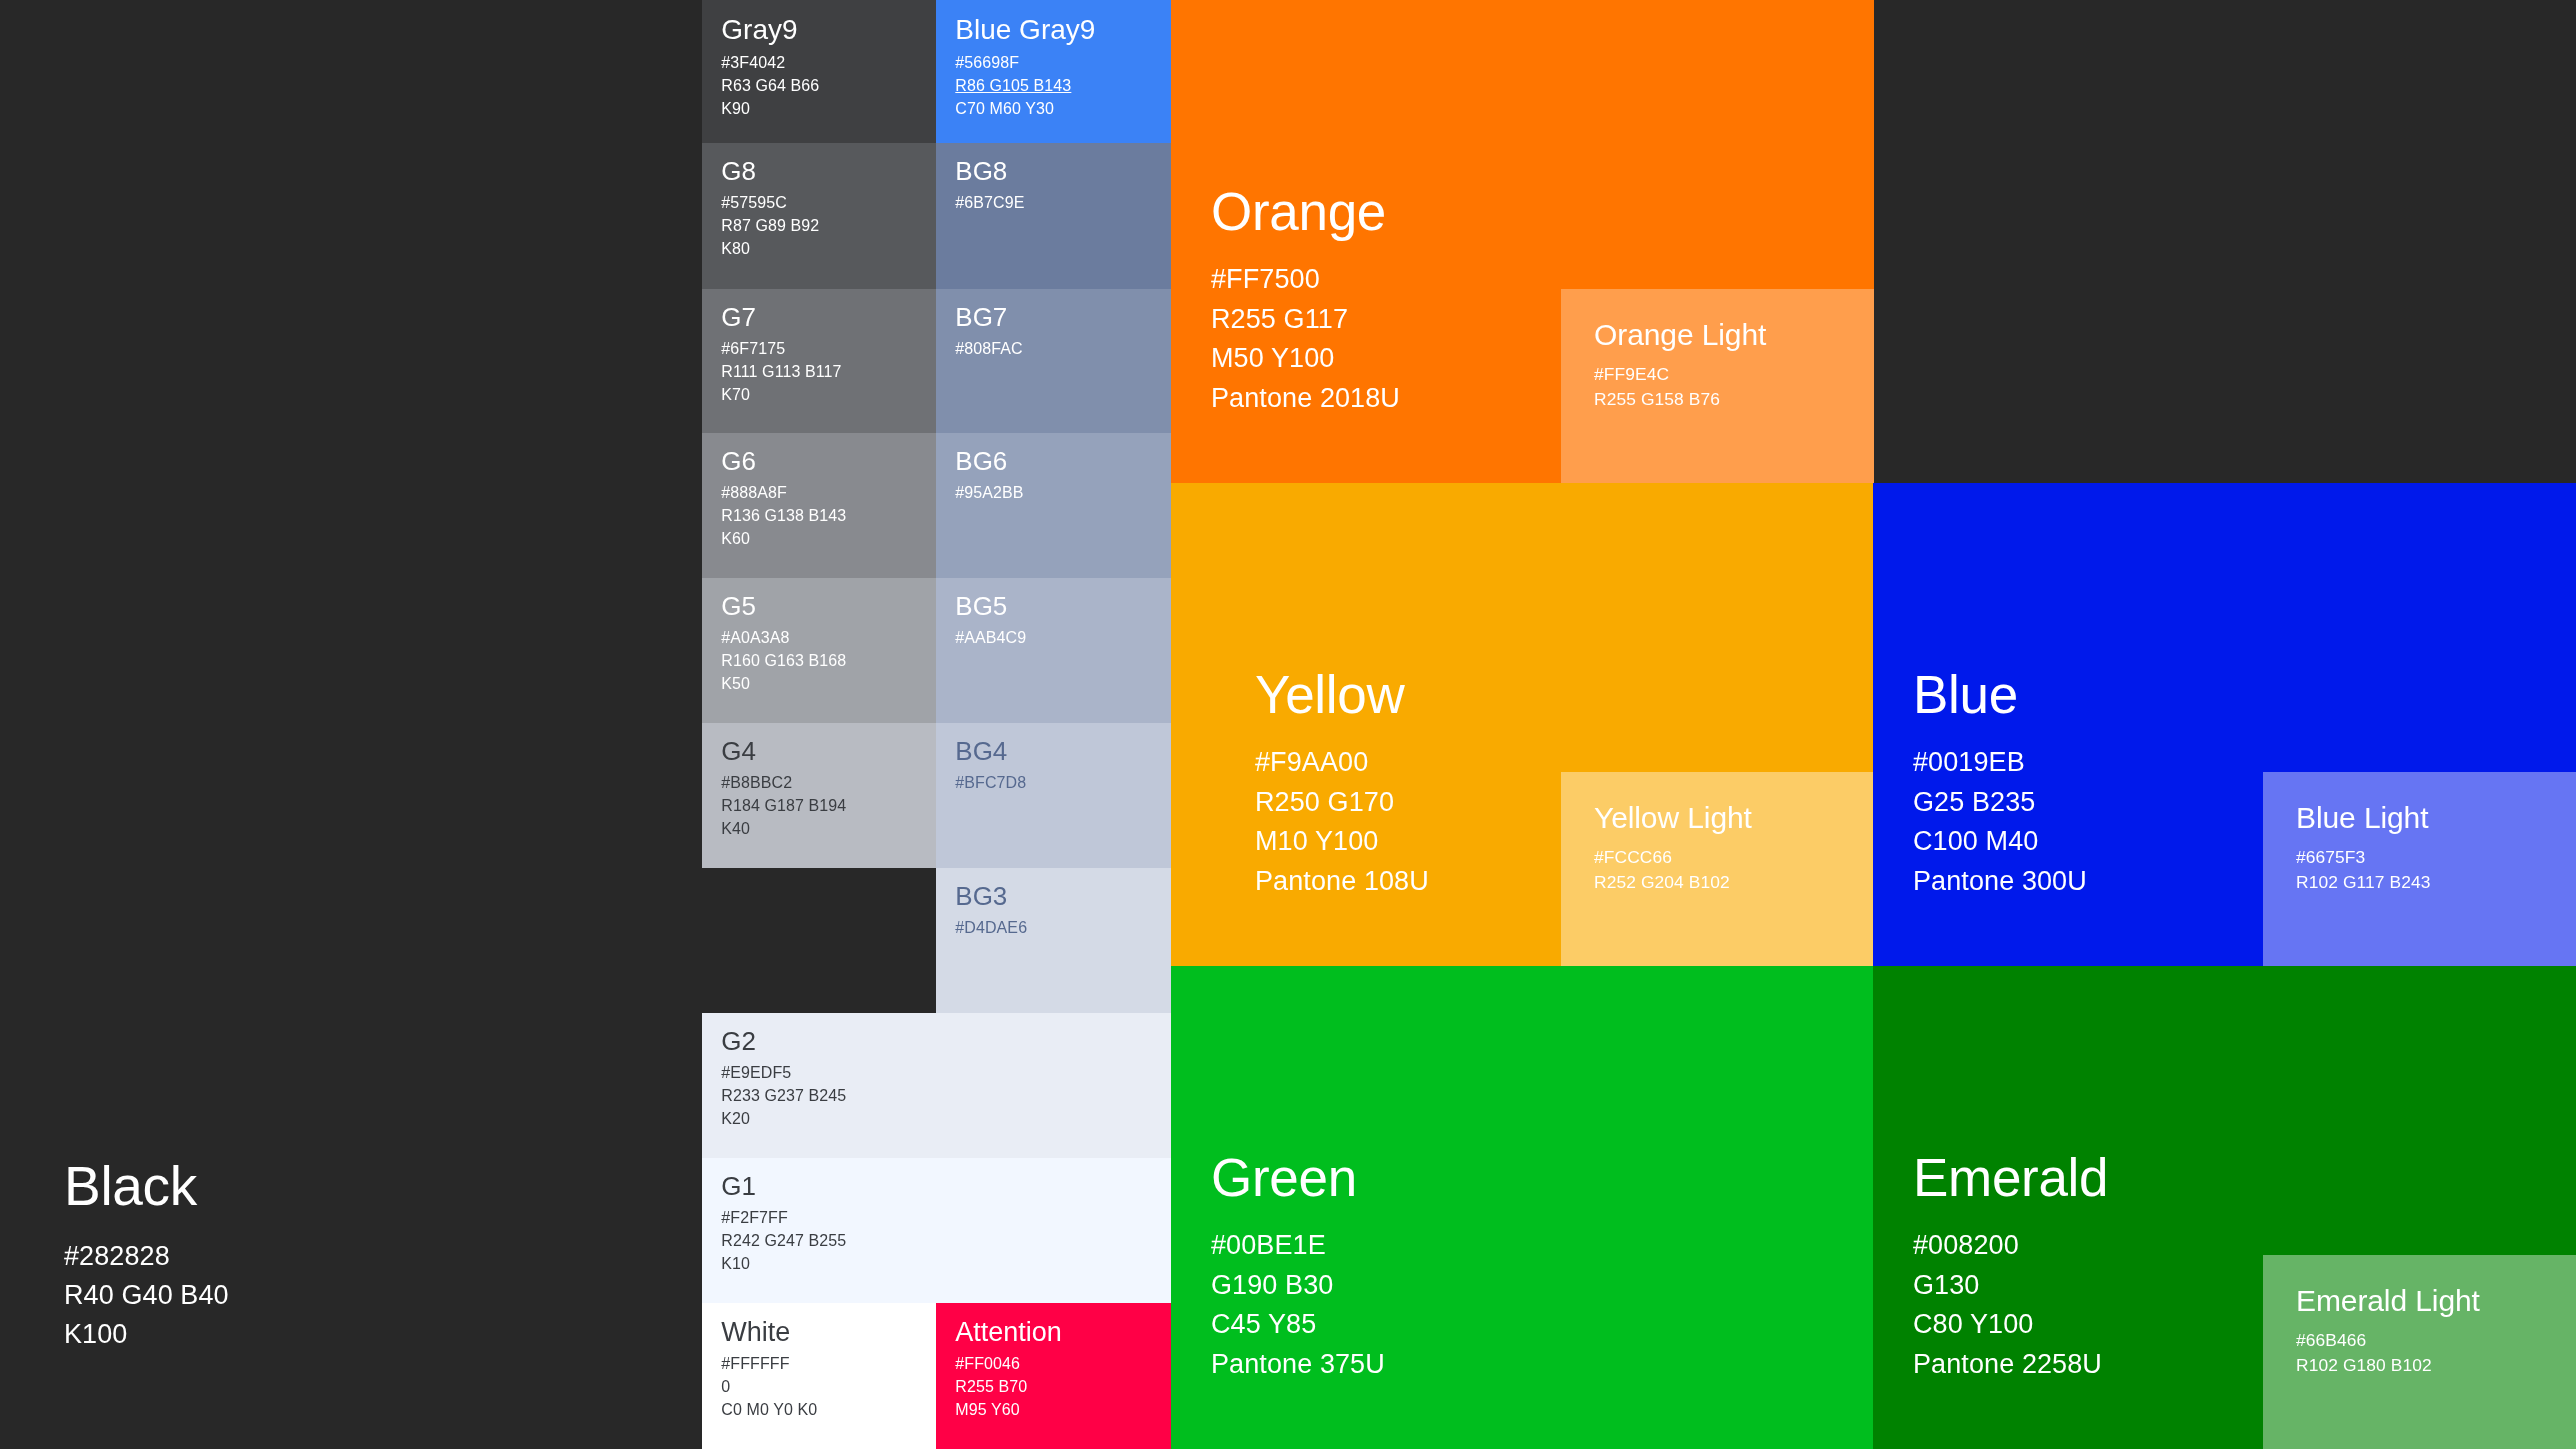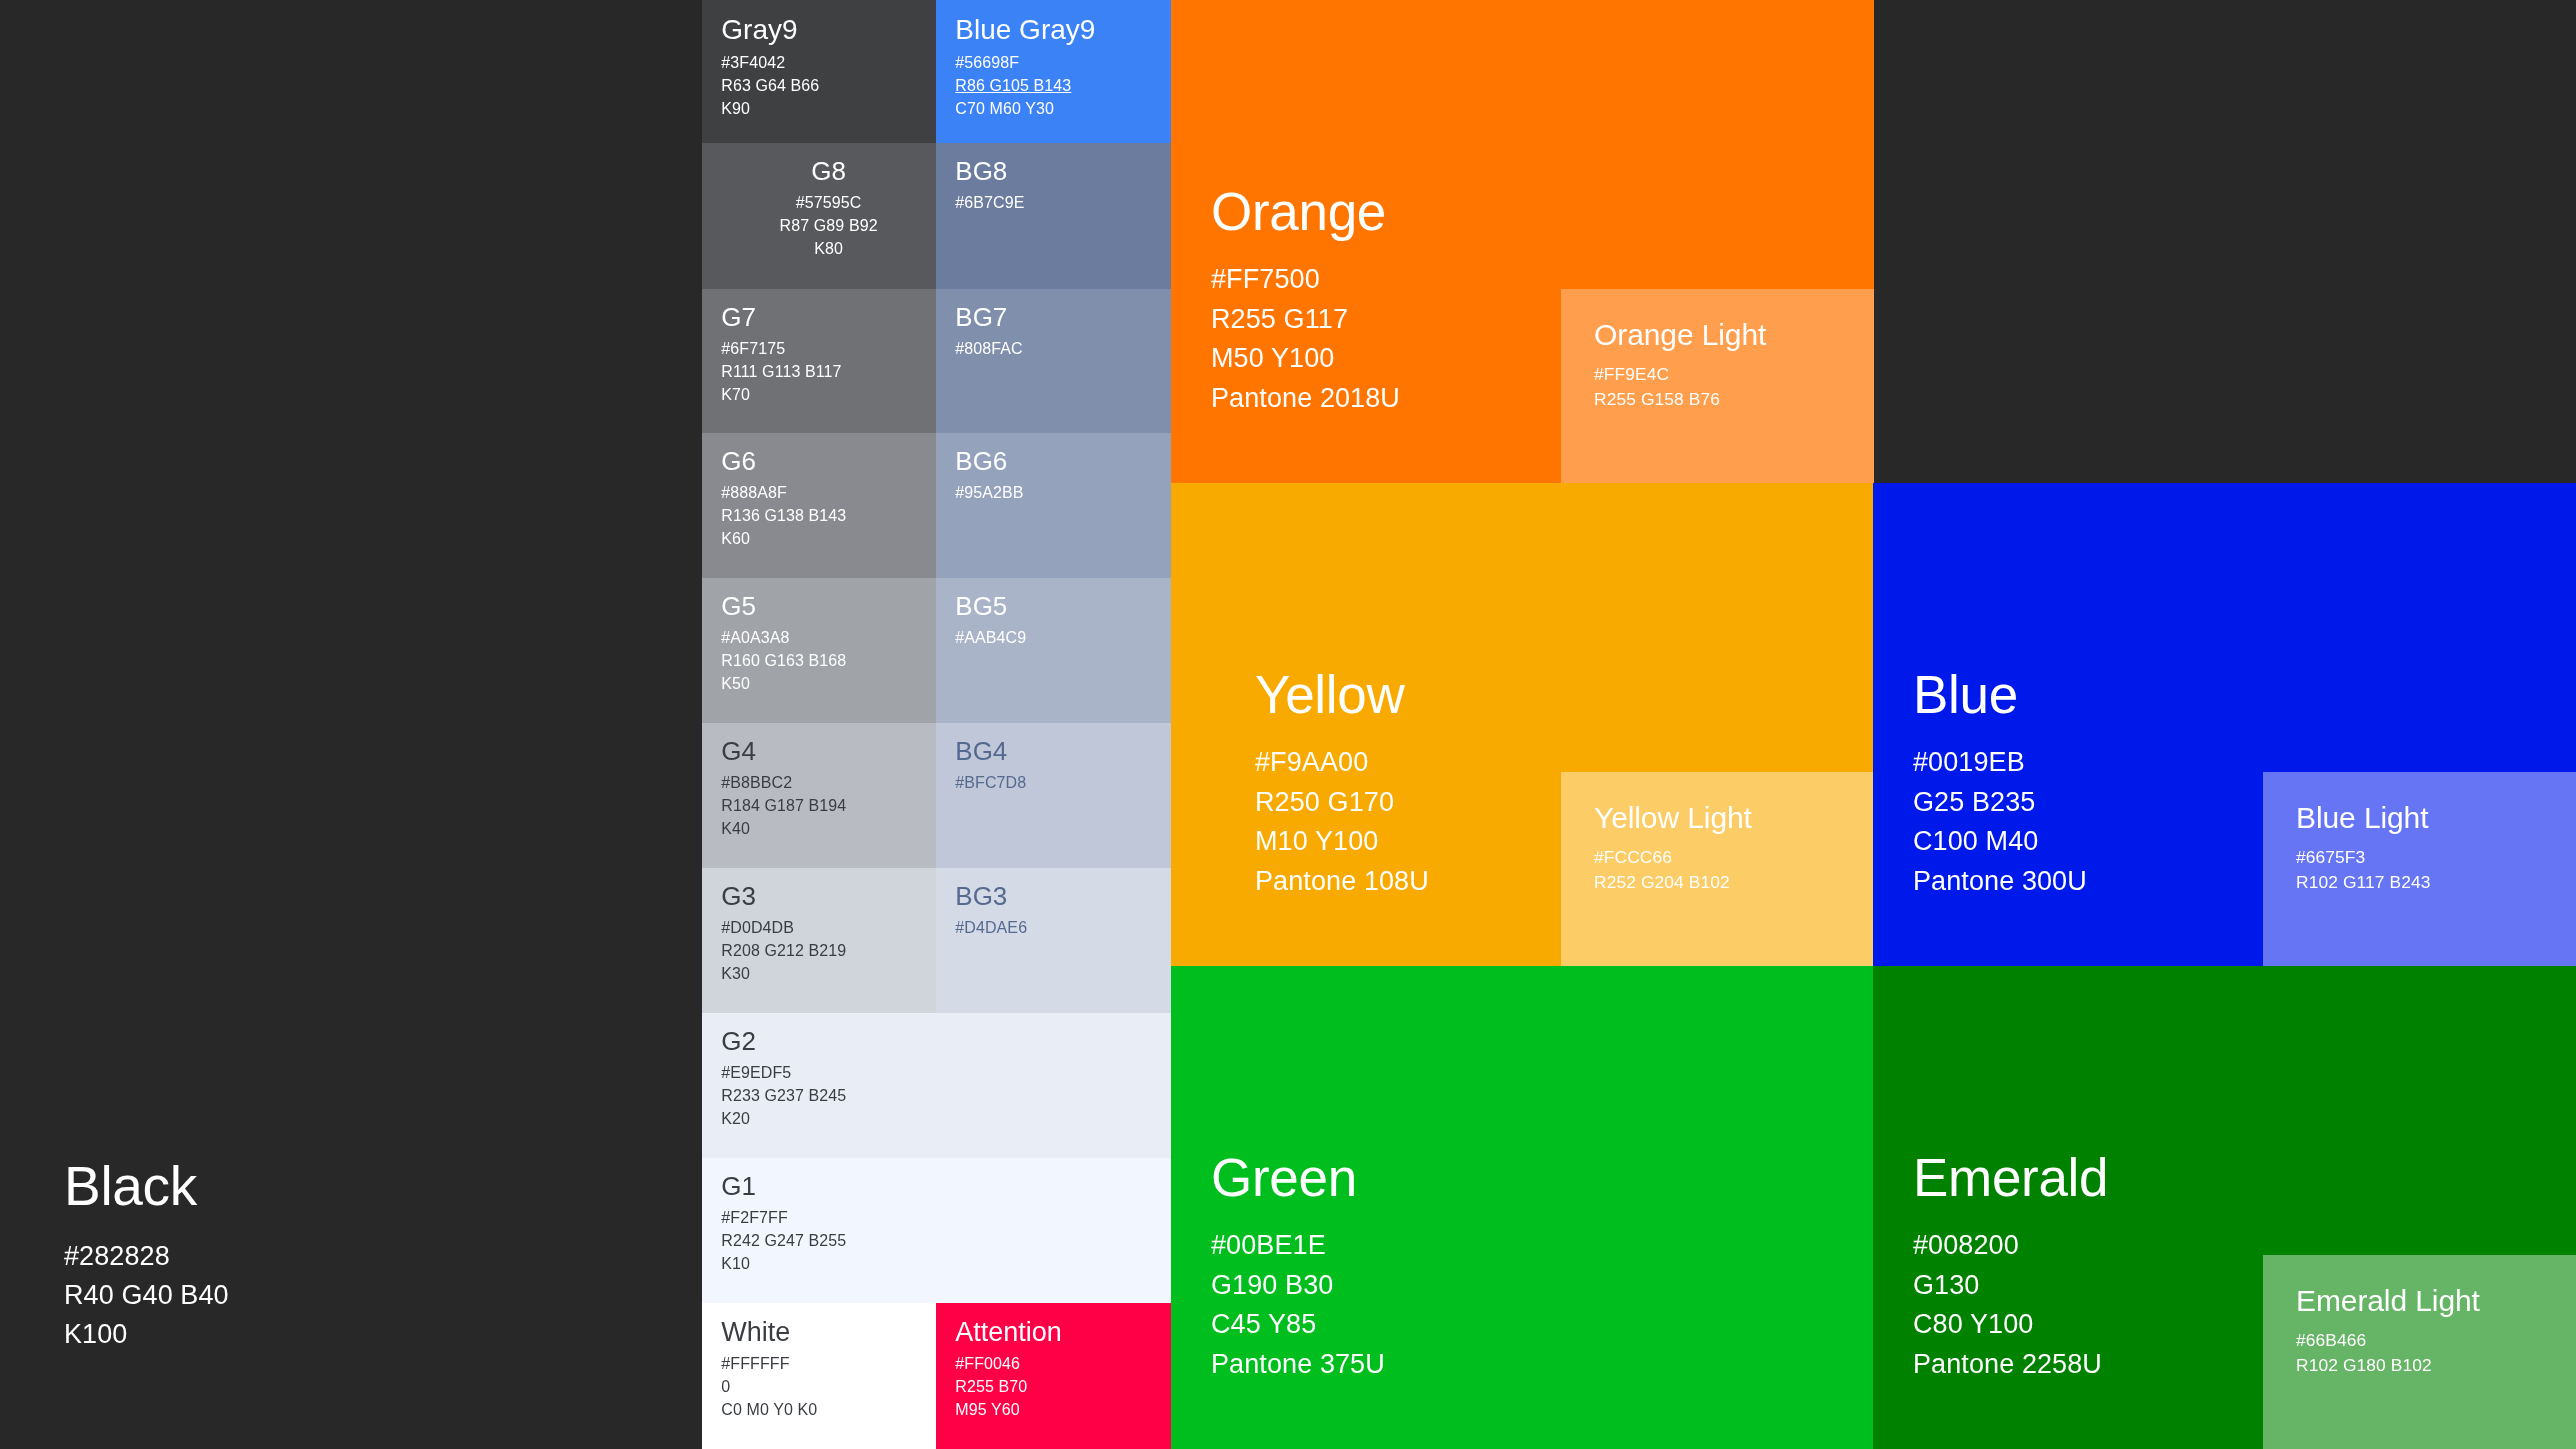--- a/index.html
+++ b/index.html
@@ -134,21 +134,21 @@
     </div>
   </div>
 
   <div class="swatch" style="left:702px; top:0px; width:234px; height:143px; background:#3F4042;">
     <div class="sw-name sw-top-name" style="color:#FFFFFF;">Gray9</div>
     <div class="sw-line" style="color:#FFFFFF;">#3F4042</div>
     <div class="sw-line" style="color:#FFFFFF;">R63 G64 B66</div>
     <div class="sw-line" style="color:#FFFFFF;">K90</div>
   </div>
 
-  <div class="swatch" style="left:702px; top:143px; width:234px; height:146px; background:#57595C;text-align:center;">
+  <div class="swatch" style="left:702px; top:143px; width:234px; height:146px; background:#57595C;">
     <div class="sw-name" style="color:#FFFFFF;">G8</div>
     <div class="sw-line" style="color:#FFFFFF;">#57595C</div>
     <div class="sw-line" style="color:#FFFFFF;">R87 G89 B92</div>
     <div class="sw-line" style="color:#FFFFFF;">K80</div>
   </div>
 
   <div class="swatch" style="left:702px; top:289px; width:234px; height:145px; background:#6F7175;">
     <div class="sw-name" style="color:#FFFFFF;">G7</div>
     <div class="sw-line" style="color:#FFFFFF;">#6F7175</div>
     <div class="sw-line" style="color:#FFFFFF;">R111 G113 B117</div>
@@ -169,26 +169,20 @@
     <div class="sw-line" style="color:#FFFFFF;">K50</div>
   </div>
 
   <div class="swatch" style="left:702px; top:723px; width:234px; height:145px; background:#B8BBC2;">
     <div class="sw-name" style="color:#3A3D42;">G4</div>
     <div class="sw-line" style="color:#3A3D42;">#B8BBC2</div>
     <div class="sw-line" style="color:#3A3D42;">R184 G187 B194</div>
     <div class="sw-line" style="color:#3A3D42;">K40</div>
   </div>
 
-  <div class="swatch" style="left:702px; top:868px; width:234px; height:145px; background:#D0D4DB;">
-    <div class="sw-name" style="color:#3A3D42;">G3</div>
-    <div class="sw-line" style="color:#3A3D42;">#D0D4DB</div>
-    <div class="sw-line" style="color:#3A3D42;">R208 G212 B219</div>
-    <div class="sw-line" style="color:#3A3D42;">K30</div>
-  </div>
 
   <div class="swatch" style="left:936px; top:0px; width:235px; height:143px; background:#3b82f6;">
     <div class="sw-name sw-top-name" style="color:#FFFFFF;">Blue Gray9</div>
     <div class="sw-line" style="color:#FFFFFF;">#56698F</div>
     <div class="sw-line" style="color:#FFFFFF;text-decoration:underline;">R86 G105 B143</div>
     <div class="sw-line" style="color:#FFFFFF;">C70 M60 Y30</div>
   </div>
 
   <div class="swatch" style="left:936px; top:143px; width:235px; height:146px; background:#6B7C9E;">
     <div class="sw-name" style="color:#FFFFFF;">BG8</div>

